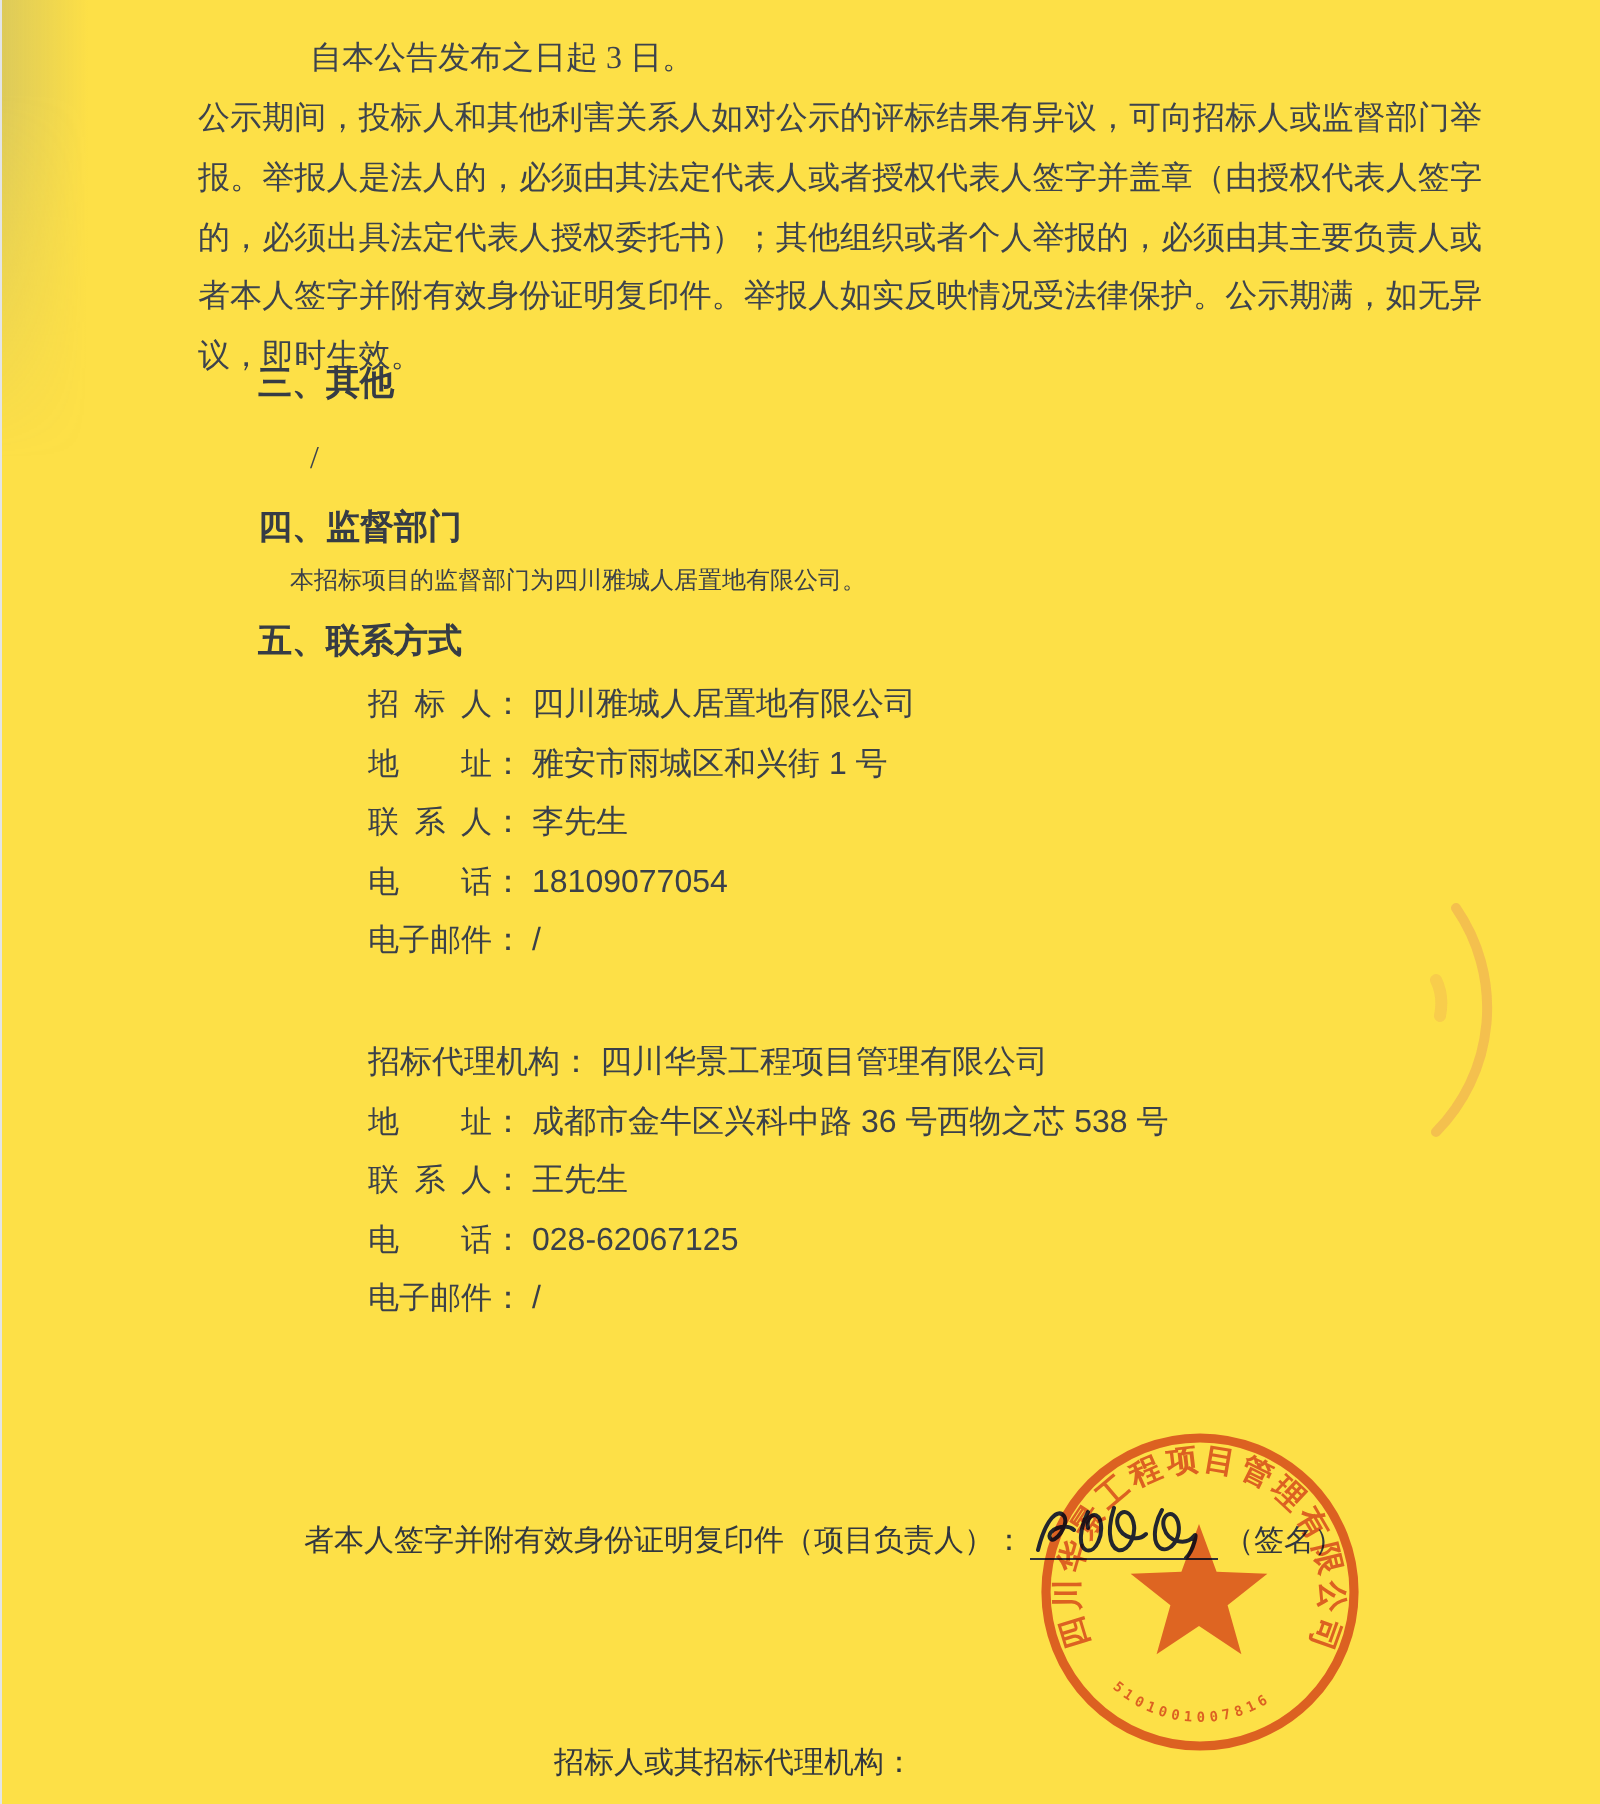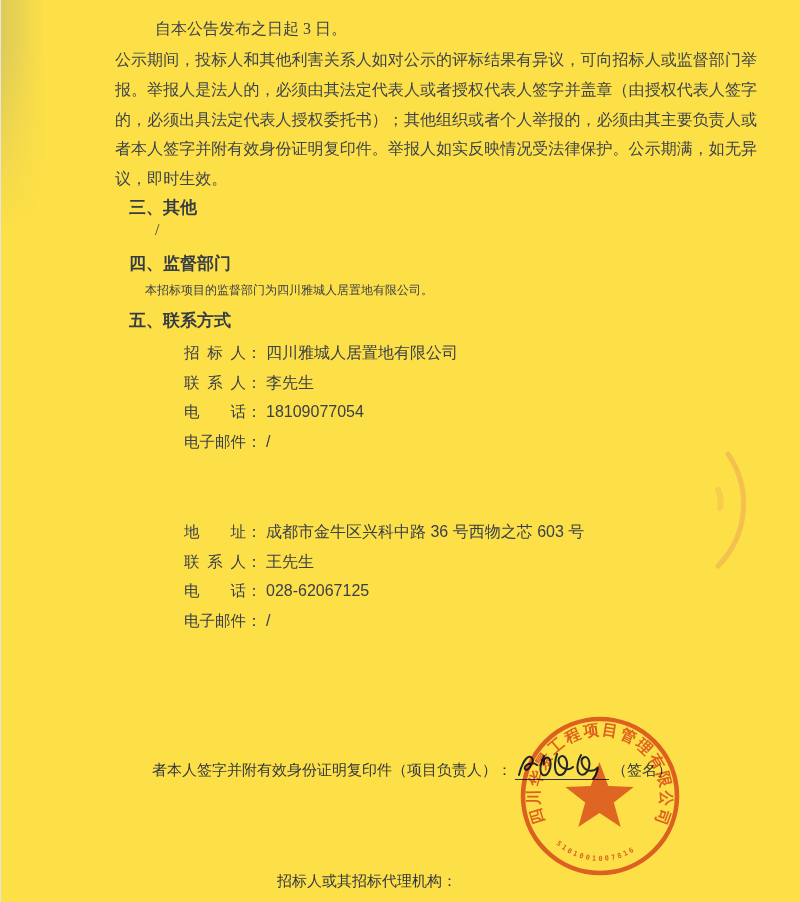--- a/index.html
+++ b/index.html
@@ -14,27 +14,27 @@
   .edge-right{position:absolute;top:0;right:4px;width:2px;height:902px;background:#d3d6d8;}
   .edge-left{position:absolute;top:0;left:0;width:1px;height:902px;background:#e3e5e7;}
   .corner-shade{
     position:absolute;top:0;left:0;width:52px;height:230px;
     background:linear-gradient(to right, rgba(128,138,146,0.26), rgba(128,138,146,0) 85%);
     -webkit-mask-image:linear-gradient(to bottom, #000 20%, transparent 100%);
     mask-image:linear-gradient(to bottom, #000 20%, transparent 100%);
   }
   .intro{position:absolute;top:19px;left:155px;font-size:16px;white-space:nowrap;}
   .para{position:absolute;top:45px;left:99px;font-size:16px;}
-  .para .pline{height:29.8px;line-height:29.8px;white-space:nowrap;letter-spacing:0.05px;margin-left:16px;}
+  .para .pline{height:29.8px;line-height:29.8px;white-space:nowrap;letter-spacing:0.05px;}
   .heading{
     position:absolute;left:129px;
     font-family:"Liberation Sans","DejaVu Sans",sans-serif;
     font-weight:700;font-size:17px;color:#363c45;white-space:nowrap;
   }
-  .h-other{top:196px;}
+  .h-other{top:180px;}
   .h-supervision{top:252px;}
   .h-contact{top:309px;}
   .slash{position:absolute;top:221px;left:155px;font-size:16px;}
   .sup-body{
     position:absolute;top:282px;left:145px;font-size:12px;
     font-family:"Liberation Sans","DejaVu Sans",sans-serif;font-weight:500;color:#3a404a;white-space:nowrap;
   }
   .cblock{
     position:absolute;left:145px;
     font-family:"Liberation Sans","DejaVu Sans",sans-serif;font-weight:500;
@@ -85,27 +85,29 @@
   <div class="heading h-other">三、其他</div>
   <div class="slash">/</div>
 
   <div class="heading h-supervision">四、监督部门</div>
   <div class="sup-body">本招标项目的监督部门为四川雅城人居置地有限公司。</div>
 
   <div class="heading h-contact">五、联系方式</div>
 
   <div class="cblock cb1">
     <div class="crow"><span class="lbl">招标人</span><span class="cl">：</span><span class="val">四川雅城人居置地有限公司</span></div>
+    <div class="crow"><span class="lbl">地址</span><span class="cl">：</span><span class="val">雅安市雨城区和兴街 1 号</span></div>
     <div class="crow"><span class="lbl">联系人</span><span class="cl">：</span><span class="val">李先生</span></div>
     <div class="crow"><span class="lbl">电话</span><span class="cl">：</span><span class="val">18109077054</span></div>
     <div class="crow"><span class="lbl">电子邮件</span><span class="cl">：</span><span class="val">/</span></div>
   </div>
 
   <div class="cblock cb2">
-    <div class="crow"><span class="lbl">地址</span><span class="cl">：</span><span class="val">成都市金牛区兴科中路 36 号西物之芯 603 号</span></div>
+    <div class="crow"><span>招标代理机构</span><span class="cl">：</span><span class="val">四川华景工程项目管理有限公司</span></div>
+    <div class="crow"><span class="lbl">地址</span><span class="cl">：</span><span class="val">成都市金牛区兴科中路 36 号西物之芯 538 号</span></div>
     <div class="crow"><span class="lbl">联系人</span><span class="cl">：</span><span class="val">王先生</span></div>
     <div class="crow"><span class="lbl">电话</span><span class="cl">：</span><span class="val">028-62067125</span></div>
     <div class="crow"><span class="lbl">电子邮件</span><span class="cl">：</span><span class="val">/</span></div>
   </div>
 
   <svg class="ghost-seal" viewBox="0 0 62 128">
     <path d="M 30 8 A 88 88 0 0 1 20 120" fill="none" stroke="rgba(214,88,104,0.30)" stroke-width="5" stroke-linecap="round"></path>
     <path d="M 20 44 q 4 8 2 18" fill="none" stroke="rgba(214,88,104,0.18)" stroke-width="6" stroke-linecap="round"></path>
   </svg>
 

